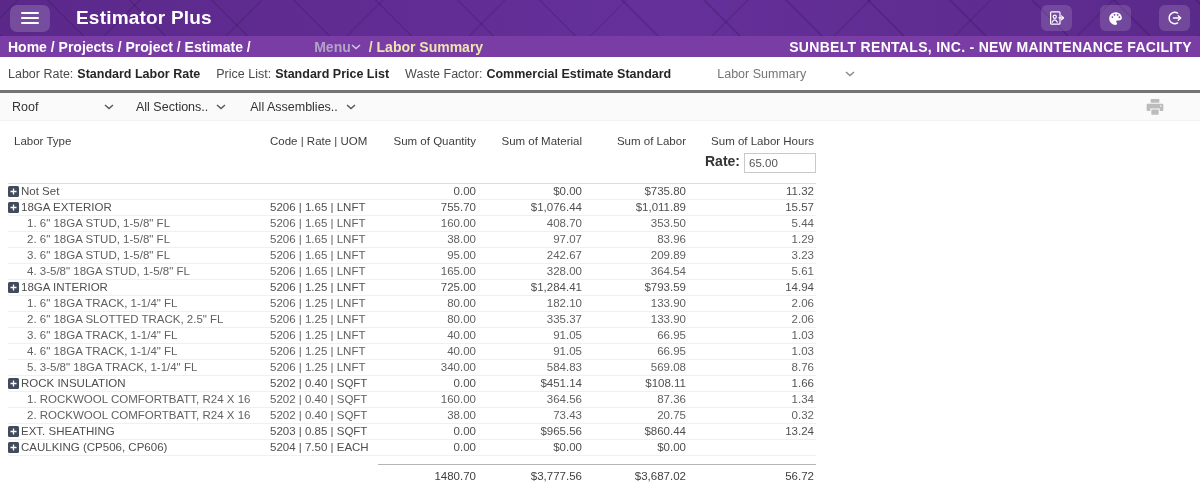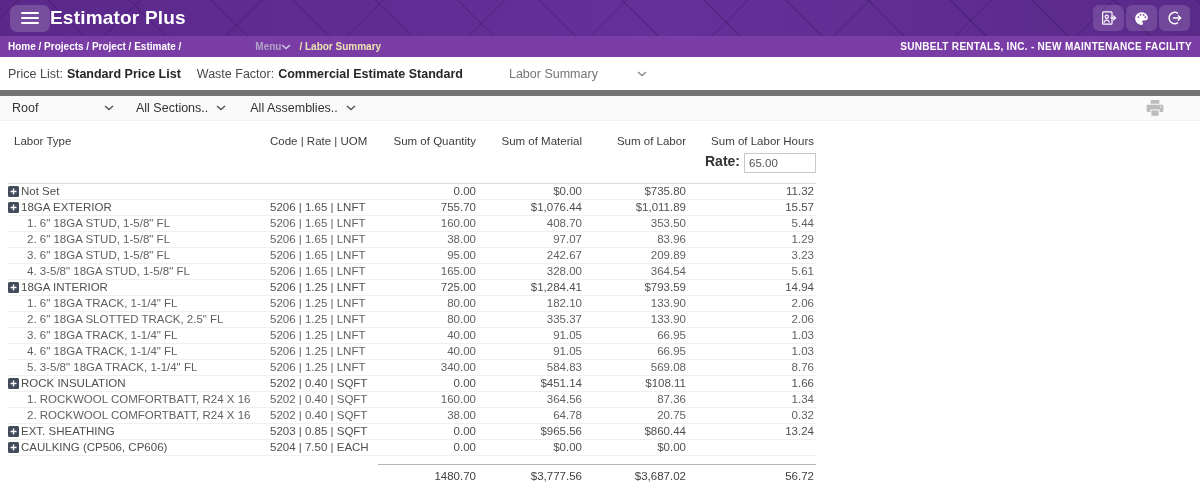--- a/index.html
+++ b/index.html
@@ -1,52 +1,52 @@
 <!DOCTYPE html>
 <html><head>
 <meta charset="utf-8">
 <style>
   *{box-sizing:border-box;margin:0;padding:0}
   html,body{width:1200px;height:496px;overflow:hidden}
   body{font-family:"Liberation Sans",sans-serif;background:#fff}
 
   
-  .topbar{height:36px;display:flex;align-items:center;gap:0;padding:0 10px;
+  .topbar{height:36px;display:flex;align-items:center;gap:26px;padding:0 10px;
     background-color:#5d2a8c;
     background-image:
       repeating-linear-gradient(45deg,rgba(25,0,55,.16) 0 2px,transparent 2px 58px),
       repeating-linear-gradient(-45deg,rgba(25,0,55,.11) 0 2px,transparent 2px 86px),
       linear-gradient(90deg,#5b288a,#65309a 55%,#5a2a8a)}
   .hamburger{width:40px;height:27px;border:none;border-radius:7px;background:rgba(255,255,255,.17);
     display:flex;flex-direction:column;justify-content:center;align-items:center;gap:3px;cursor:pointer}
   .hamburger i{display:block;width:18px;height:2px;background:#fff;border-radius:2px}
   .app-title{color:#fff;font-size:19px;font-weight:700;letter-spacing:.2px}
   .topbar-spacer{flex:1}
   .icon-btn{width:31px;height:26px;border:none;border-radius:6px;background:rgba(255,255,255,.14);
     display:flex;align-items:center;justify-content:center;cursor:pointer;margin-left:2px}
 
   
   .crumbbar{height:21px;background:#7a3da6;display:flex;align-items:center;padding:0 8px;
-    color:#fff;font-size:10px;font-weight:700}
+    color:#fff;font-size:14px;font-weight:700}
   .menu-select{display:inline-flex;align-items:center;justify-content:flex-end;width:104px;
     margin:0 6px 0 6px;color:#b2a4c6;cursor:pointer}
   .menu-select .chev{color:#d6cce3}
   .crumb-current{color:#ece5b0;margin-left:2px}
   .crumb-company{margin-left:auto;letter-spacing:.3px;white-space:nowrap}
 
   
   .info-bar{height:33px;display:flex;align-items:center;padding:0 8px;font-size:12.5px;color:#4a4a4a}
   .info-pair{margin-right:16px;white-space:nowrap}
   .info-pair b{color:#262626;margin-left:4px}
   .view-select{display:flex;align-items:center;justify-content:space-between;width:138px;
     margin-left:30px;color:#757575;cursor:pointer}
   .view-select .chev{color:#8a8a8a}
 
   
-  .filter-bar{height:31px;background:#fafafa;border-top:6px solid #737373;border-bottom:1px solid #f2f2f2;
+  .filter-bar{height:31px;background:#fafafa;border-top:3px solid #737373;border-bottom:1px solid #f2f2f2;
     display:flex;align-items:center;padding:0 12px;font-size:12.5px;color:#333}
   .select{display:flex;align-items:center;cursor:pointer;white-space:nowrap}
   .select .chev{color:#555;margin-left:8px}
   .area{width:102px;justify-content:space-between;margin-right:22px}
   .mid{margin-right:24px}
   .print-btn{margin-left:auto;margin-right:24px;border:none;background:none;cursor:pointer;display:flex}
 
   
   .content{padding:8px 0 0 8px}
   table{border-collapse:collapse;table-layout:fixed;width:808px;font-size:11.5px;color:#5d5d5d}
@@ -126,20 +126,23 @@
       <span>Menu</span>
       <svg class="chev" width="10" height="6" viewBox="0 0 10 6">
           <path d="M1 1l4 3.6L9 1" fill="none" stroke="currentColor" stroke-width="1.4"></path>
         </svg>
     </span>
     <span class="crumb-current">/ Labor Summary</span>
     <span class="crumb-company">SUNBELT RENTALS, INC. - NEW MAINTENANCE FACILITY</span>
   </div>
 
   <div class="info-bar">
+    <span class="info-pair">
+      <span>Labor Rate:</span><b>Standard Labor Rate</b>
+    </span>
     <span class="info-pair">
       <span>Price List:</span><b>Standard Price List</b>
     </span>
     <span class="info-pair">
       <span>Waste Factor:</span><b>Commercial Estimate Standard</b>
     </span>
     <span class="view-select">
       <span>Labor Summary</span>
       <svg class="chev" width="10" height="6" viewBox="0 0 10 6">
           <path d="M1 1l4 3.6L9 1" fill="none" stroke="currentColor" stroke-width="1.4"></path>
@@ -397,21 +400,21 @@
     <td class="num">1.34</td>
   </tr>
 
   <tr class="row child">
     <td class="type">
       
       <span>2. ROCKWOOL COMFORTBATT, R24 X 16</span>
     </td>
     <td>5202 | 0.40 | SQFT</td>
     <td class="num">38.00</td>
-    <td class="num">64.78</td>
+    <td class="num">73.43</td>
     <td class="num">20.75</td>
     <td class="num">0.32</td>
   </tr>
 
   <tr class="row parent">
     <td class="type">
       <span class="expand">
         <svg width="11" height="11" viewBox="0 0 11 11">
           <rect width="11" height="11" rx="1.5" fill="#414b5c"></rect>
           <path d="M2.5 5.5h6M5.5 2.5v6" stroke="#fff" stroke-width="1.3"></path>

